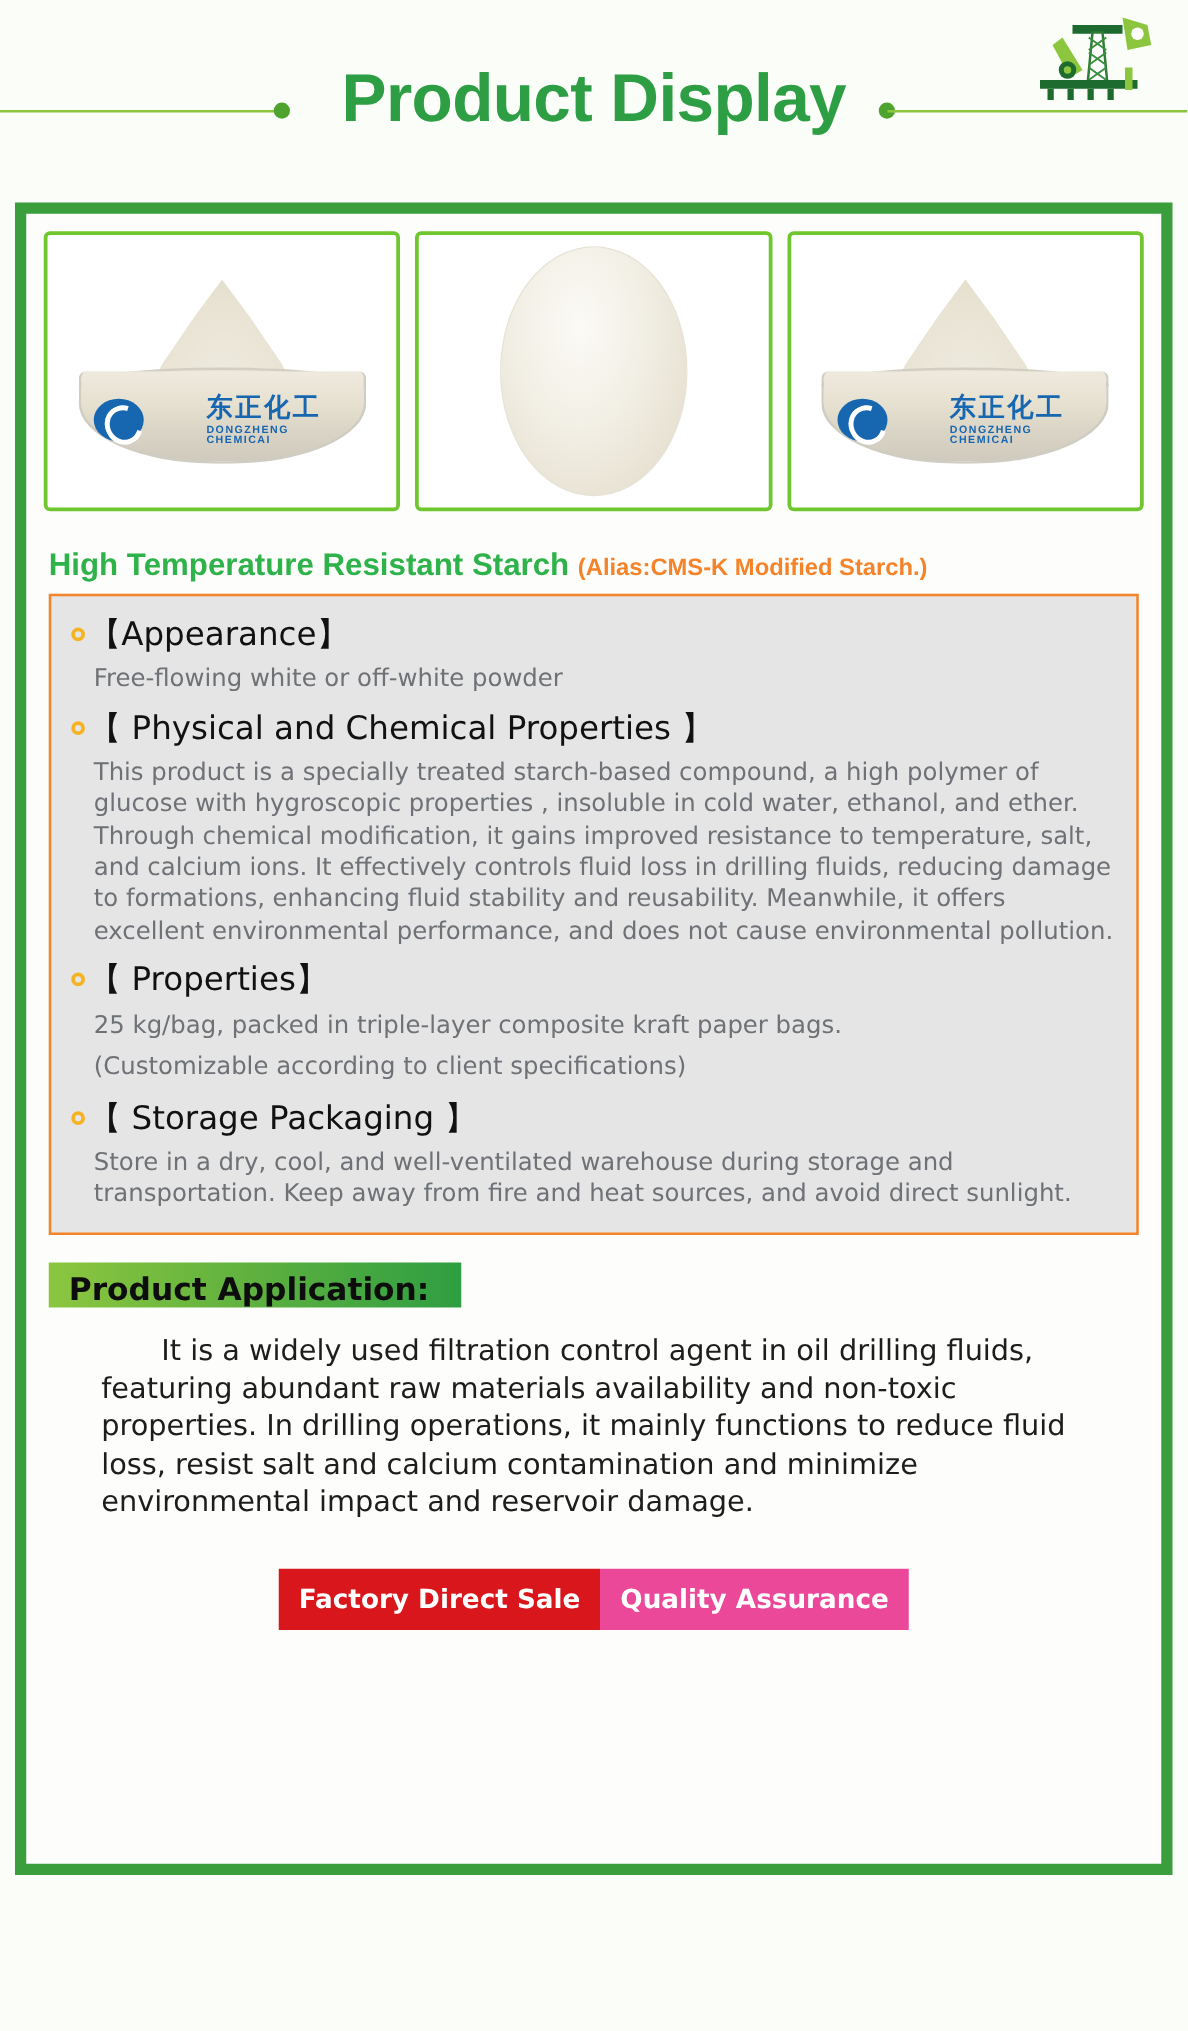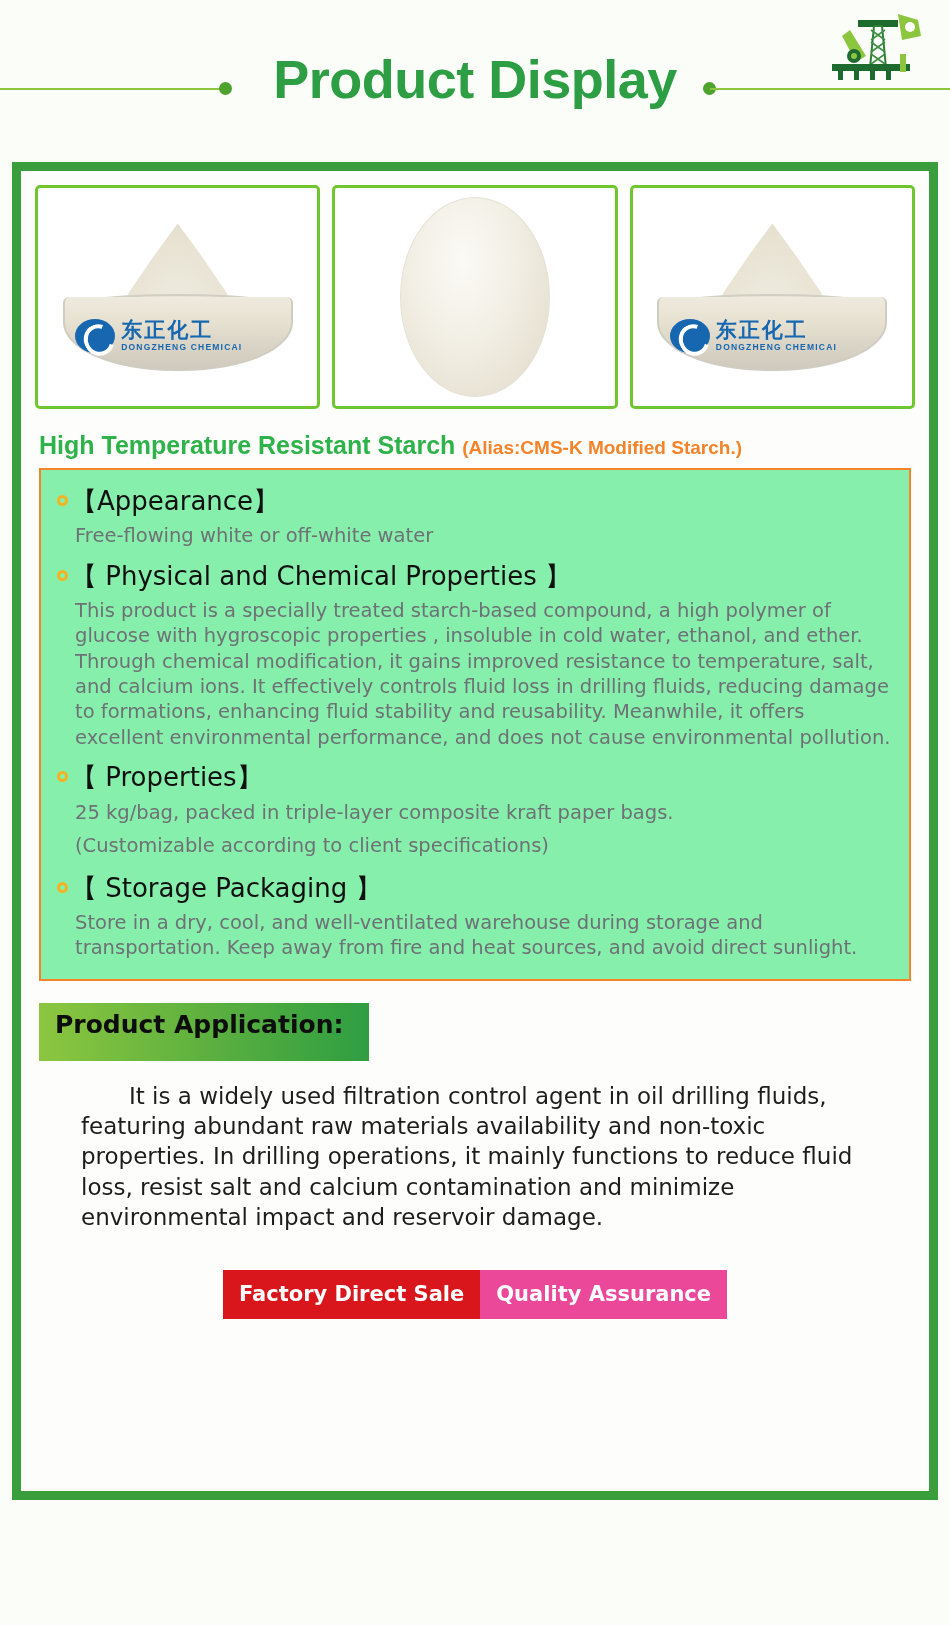--- a/index.html
+++ b/index.html
@@ -128,21 +128,21 @@
   .dish .logo-mark::after {
     content:"";
     position:absolute;
     left:9px; top:5px;
     width:22px; height:24px;
     border-radius:50%;
     border:4px solid #fff;
     border-right-color:transparent;
     transform:rotate(-28deg);
   }
-  .dish .logo-text { line-height:1; }
+  .dish .logo-text { line-height:1;margin-left:44px; }
   .dish .logo-cn {
     font-size:21px;
     font-weight:bold;
     color:#1766b0;
     letter-spacing:2px;
     font-family:"DejaVu Sans", sans-serif;
   }
   .dish .logo-en {
     font-size:8.5px;
     font-weight:bold;
@@ -154,38 +154,37 @@
   .oval-powder {
     width:150px; height:200px;
     border-radius:50%;
     background:
       radial-gradient(ellipse at 42% 32%, #fbfaf5 0%, #f2efe5 42%, #e8e3d4 74%, #ddd7c6 100%);
     border:1px solid #e6e2d6;
   }
 
   
   .prod-name {
-    padding:10px 16px 8px 18px;
+    padding:29px 16px 8px 18px;
     font-size:25px;
     font-weight:bold;
     color:#2eb24a;
     white-space:nowrap;
-    margin-top:12px;
   }
   .prod-name .alias {
     color:#f4832a;
     font-size:19px;
     font-weight:bold;
   }
 
   
   .spec-box {
     margin:0 18px;
     border:2px solid #f4832a;
-    background:#86efac;
+    background:#e5e5e5;
     padding:14px 16px 16px 16px;
   }
   .spec-item { margin-bottom:2px; }
   .spec-head {
     display:flex;
     align-items:flex-start;
     font-size:26px;
     color:#111;
     font-family:"DejaVu Sans", sans-serif;
     line-height:1.32;
@@ -207,21 +206,21 @@
     padding-left:18px;
     margin-top:5px;
     font-family:"DejaVu Sans", sans-serif;
   }
   .spec-body.tight { line-height:1.44; }
 
   
   .app-banner {
     margin:22px 0 0 18px;
     display:inline-block;
-    padding:7px 26px 22px 16px;
+    padding:7px 26px 0 16px;
     background:linear-gradient(90deg,#8cc63f 0%,#5cb03f 52%,#2e9e42 100%);
     font-size:25px;
     font-weight:bold;
     color:#0d0d0d;
     font-family:"DejaVu Sans", sans-serif;
   }
   .app-text {
     margin:20px 60px 0 60px;
     font-size:23px;
     line-height:1.32;
@@ -322,21 +321,21 @@
   </div>
 
   
   <div class="spec-box">
 
     <div class="spec-item">
       <div class="spec-head">
         <span class="bullet"></span>
         <span>【Appearance】</span>
       </div>
-      <div class="spec-body">Free-flowing white or off-white water</div>
+      <div class="spec-body">Free-flowing white or off-white powder</div>
     </div>
 
     <div class="spec-item">
       <div class="spec-head">
         <span class="bullet"></span>
         <span>【 Physical and Chemical Properties 】</span>
       </div>
       <div class="spec-body">This product is a specially treated starch-based compound, a high polymer of glucose with hygroscopic properties , insoluble in cold water, ethanol, and ether. Through chemical modification, it gains improved resistance to temperature, salt, and calcium ions. It effectively controls fluid loss in drilling fluids, reducing damage to formations, enhancing fluid stability and reusability. Meanwhile, it offers excellent environmental performance, and does not cause environmental pollution.</div>
     </div>
 

